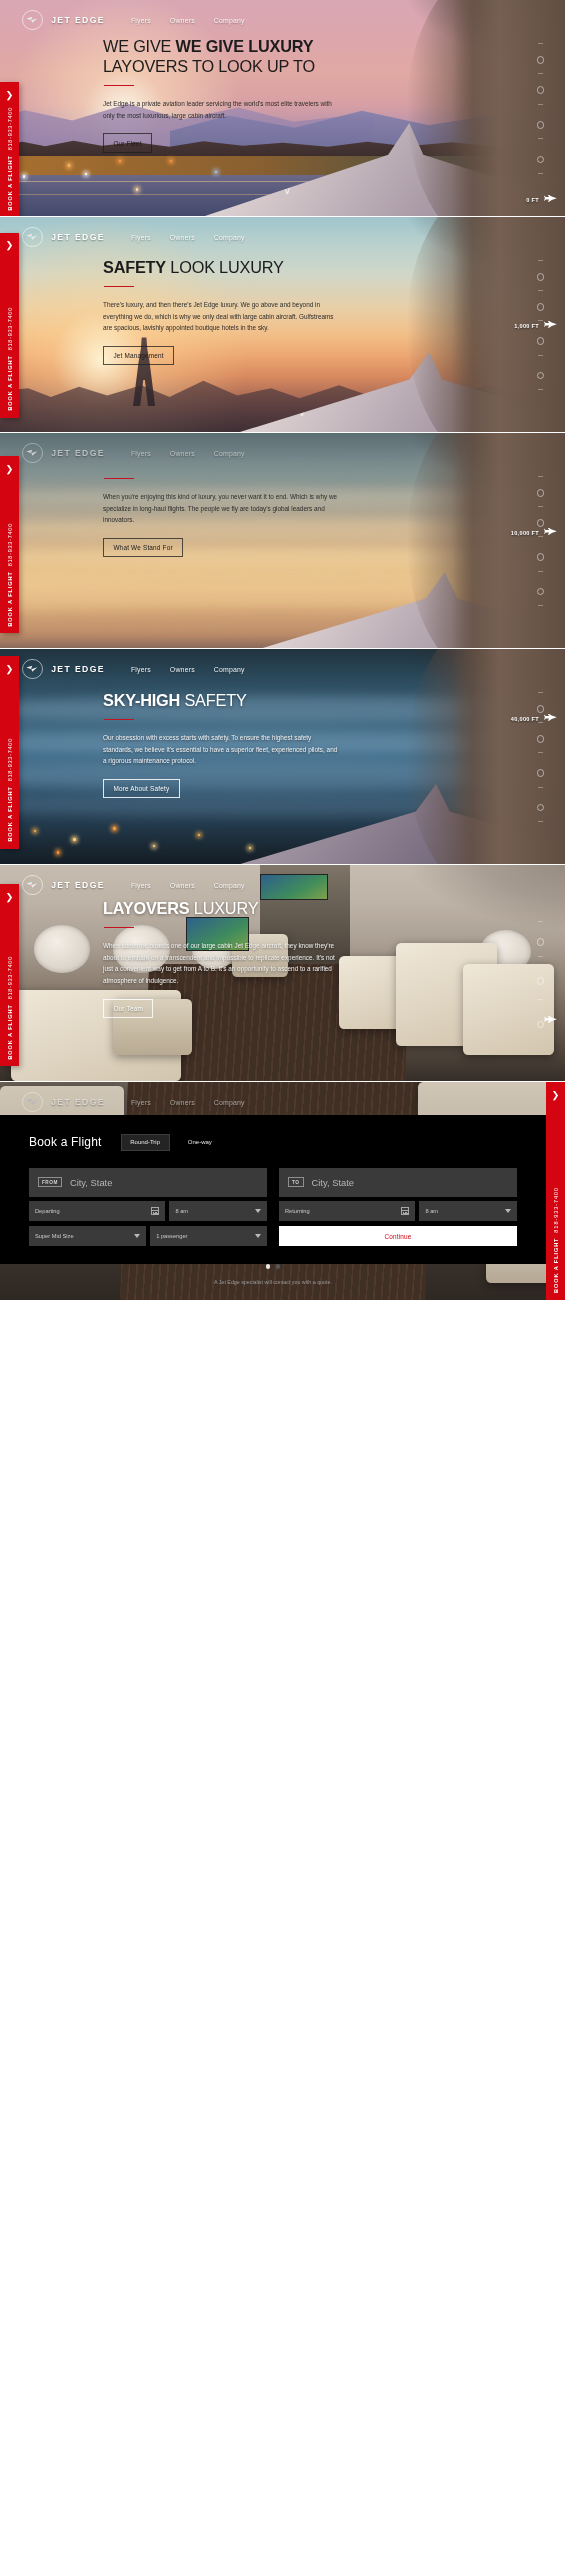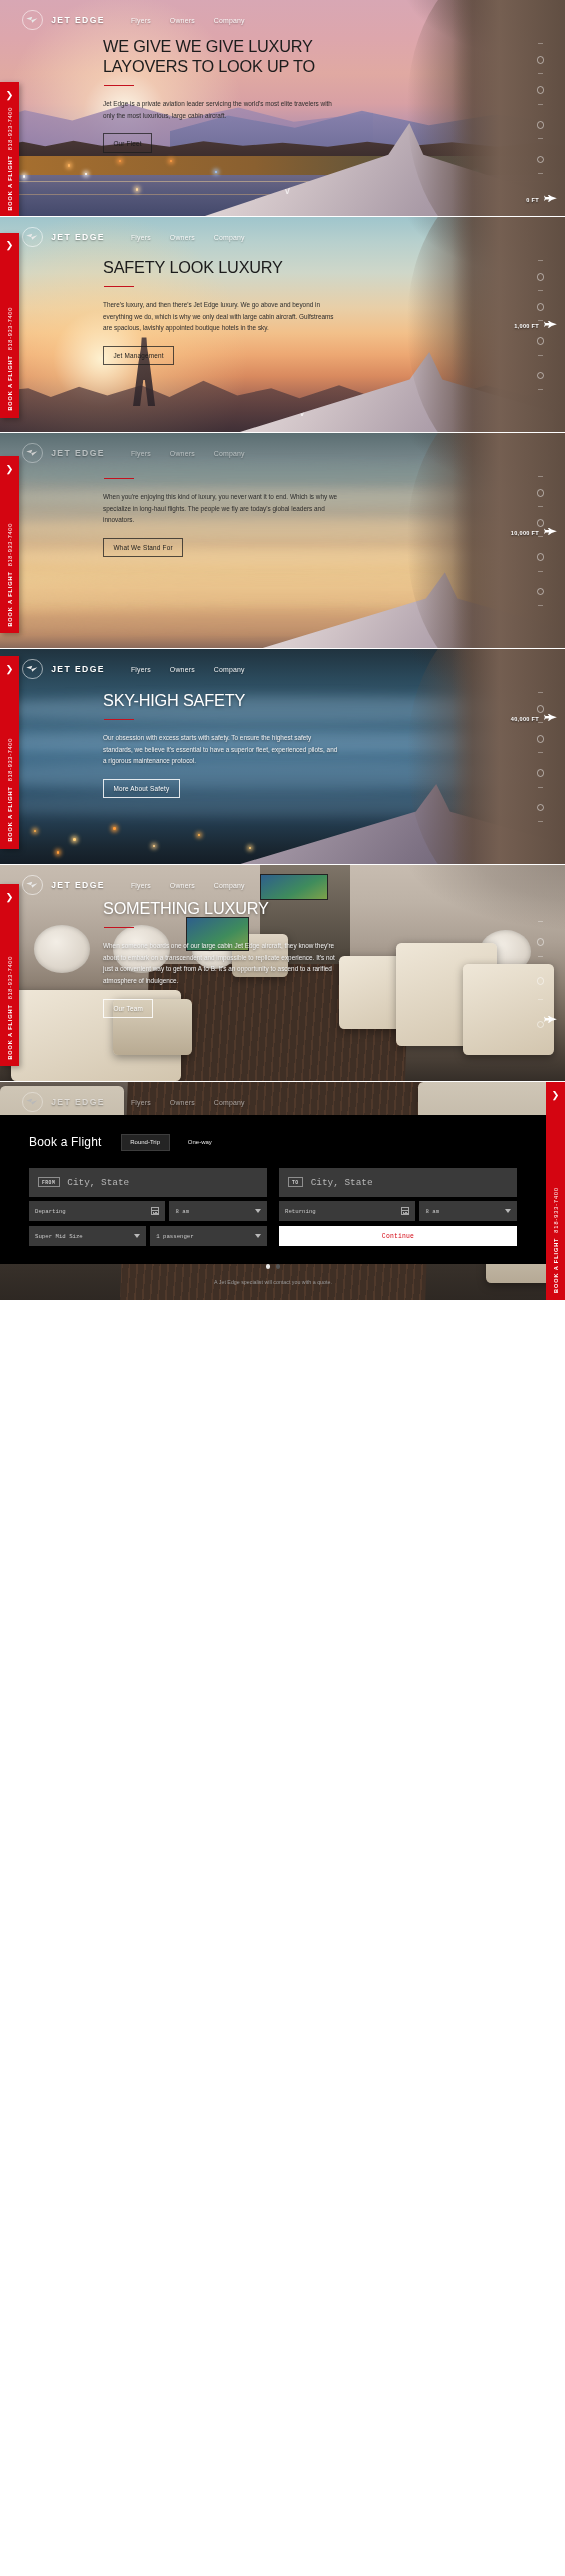--- a/index.html
+++ b/index.html
@@ -172,21 +172,21 @@
     white-space:nowrap;
   }
   .book-tab .vert span em { font-style:normal; font-weight:normal; letter-spacing:0.7px; }
 
   
   .hero { position:absolute; left:103px; z-index:5; width:258px; }
   .hero h1 {
     font-size:16.3px; line-height:20px; font-weight:300; letter-spacing:-0.2px;
     color:#1c1c1c; white-space:normal;
   }
-  .hero h1 strong { font-weight:normal;margin-top:15px; }
+  .hero h1 strong { font-weight:bold;margin-top:15px; }
   .hero.light h1 { color:#ffffff; text-shadow:0 0.9px 3.4px rgba(0,0,0,.45); }
   .rule { width:30px; height:1.7px; background:#c4121f; margin:8.6px 0 12px 0.9px; }
   .hero p {
     font-size:6.4px; line-height:11.6px; color:#2c2c2c; max-width:239px;
   }
   .hero.light p { color:#f2f2f2; text-shadow:0 0.9px 2.6px rgba(0,0,0,.5); }
   .cta {
     display:inline-block; margin-top:12px; padding:5.2px 9.4px;
     border:0.9px solid rgba(30,30,30,.75); color:#1c1c1c;
     font-size:6.4px; background:transparent; cursor:pointer; letter-spacing:0.2px;
@@ -199,21 +199,21 @@
     background:#000000; z-index:8; padding:19px 48px 0 29px;
   }
   .booking-head { display:flex; align-items:center; margin-bottom:17px; }
   .booking-head h2 { color:#ffffff; font-size:12px; font-weight:300; letter-spacing:0.2px; }
   .trip-toggle { display:flex; align-items:center; margin-left:19px; }
   .trip-btn {
     padding:4.3px 8.6px; font-size:6px; color:#e6e6e6; background:#242424;
     border:0.9px solid #3d3d3d; cursor:pointer;
   }
   .trip-btn.plain { background:transparent; border-color:transparent; margin-left:8.6px; }
-  .form-grid { display:flex; gap:12px;font-family:Liberation Mono, monospace; }
+  .form-grid { display:flex; gap:12px; }
   .form-col { flex:1; }
   .city-row {
     display:flex; align-items:center; height:29px; background:#3a3a3a; padding:0 8.6px; margin-bottom:4.3px;
   }
   .tag {
     border:0.9px solid #8e8e8e; color:#cfcfcf; font-size:4.7px; letter-spacing:0.5px;
     padding:1.7px 3.4px; margin-right:7.7px; font-weight:bold;
   }
   .city-ph { color:#b6b6b6; font-size:9.4px; font-weight:300; }
   .sub-row { display:flex; gap:4.3px; margin-bottom:4.3px; }
@@ -585,21 +585,21 @@
     </nav>
 
     <div class="book-tab" style="top:19px;height:182px">
       <span class="chev">❯</span>
       <span class="vert">
           <span><span>BOOK A FLIGHT</span>&nbsp;&nbsp;<em>818-933-7400</em></span>
         </span>
     </div>
 
     <div class="hero light" style="top:33px">
-      <h1><strong>SOMETHING</strong><span> LUXURY</span></h1>
+      <h1><strong>LAYOVERS</strong><span> LUXURY</span></h1>
       <div class="rule"></div>
       <p>When someone boards one of our large cabin Jet Edge aircraft, they know they're about to embark on a transcendent and impossible to replicate experience. It's not just a convenient way to get from A to B. It's an opportunity to ascend to a rarified atmosphere of indulgence.</p>
       <button class="cta">Our Team</button>
     </div>
   </section>
 
   <section class="panel" style="height:219px">
     <div class="bg bg-p6">
       <div class="p5-floor" style="top:0;height:100%;left:22%;width:54%"></div>
       <div class="p5-seat" style="left:0%;top:2%;width:22%;height:70%;background:linear-gradient(#cfc6b6,#a99d8b)"></div>

